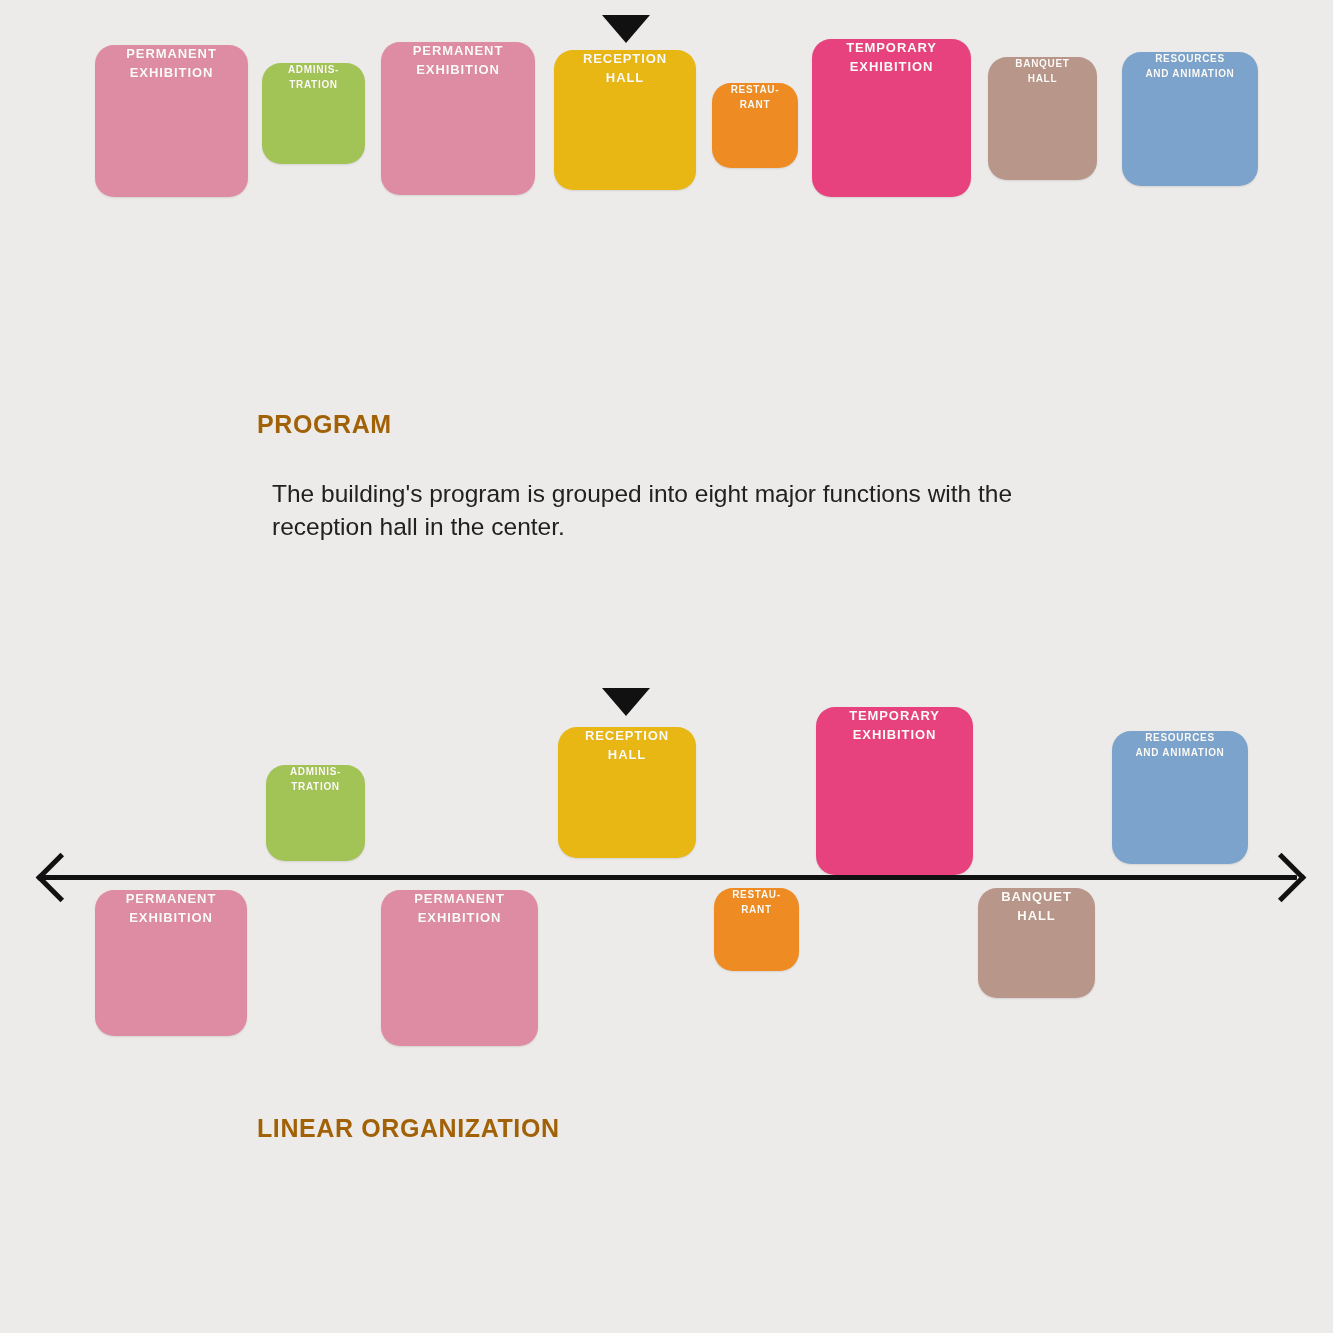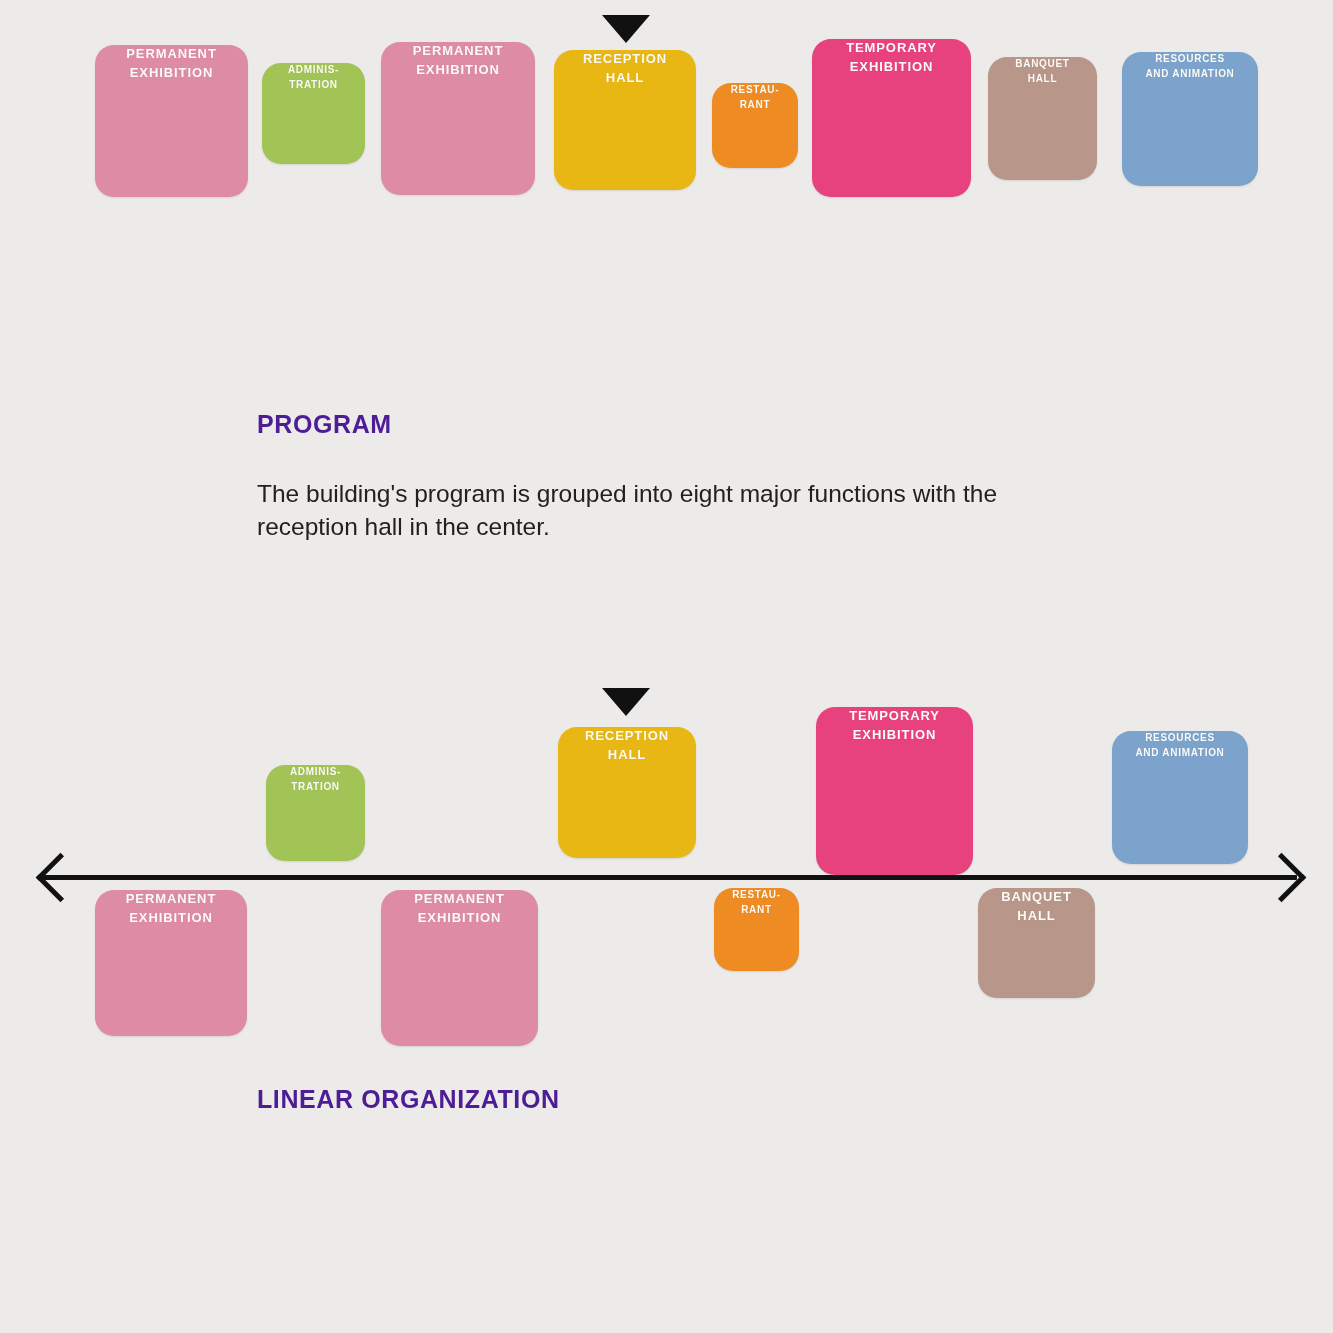--- a/index.html
+++ b/index.html
@@ -88,24 +88,24 @@
     position: absolute;
     color: #211f1d;
     font-family: "Liberation Sans", sans-serif;
   }
   .caption h2 {
     margin: 0 0 38px 0;
     font-size: 25px;
     font-weight: bold;
     letter-spacing: 0.6px;
     text-transform: uppercase;
-    color: #4c1d95;
+    color: #a16207;
   }
   .caption p {
-    margin: 0;
+    margin: 15px;
     font-size: 24.5px;
     line-height: 1.36;
     font-weight: normal;
     color: #232120;
     max-width: 840px;
   }
 </style>
 </head>
 <body>
 
@@ -193,17 +193,17 @@
   <div class="axis" id="linear-axis" style="left: 0px; top: 0px; width: 1333px; height: 1333px;">
     <div class="axis-line" style="left: 42px; top: 875px; width: 1255px;"></div>
     <div class="arrowhead left" style="left: 43px; top: 860px;"></div>
     <div class="arrowhead right" style="left: 1264px; top: 860px;"></div>
   </div>
 
   <div class="marker-triangle" id="linear-marker" style="left: 602px; top: 688px;">
     <i></i>
   </div>
 
-  <div class="caption" id="caption-linear" style="left: 257px; top: 1085px;">
+  <div class="caption" id="caption-linear" style="left: 257px; top: 1114px;">
     <h2>LINEAR ORGANIZATION</h2>
   </div>
 
 </div>
 
 </body></html>

